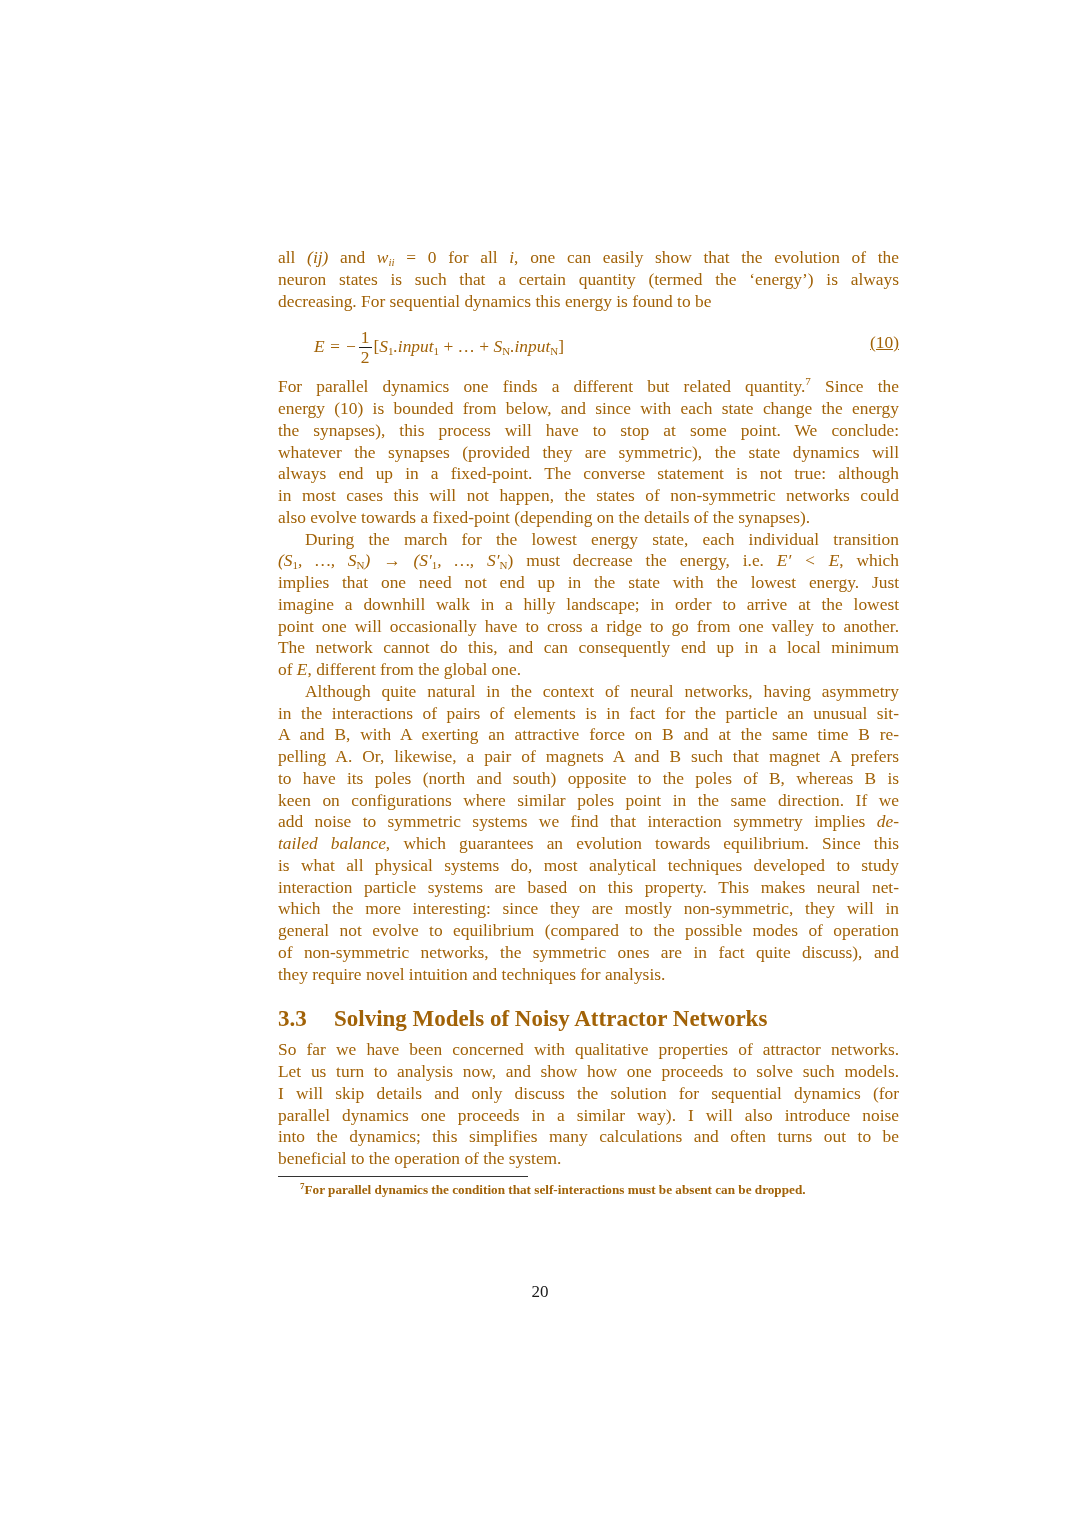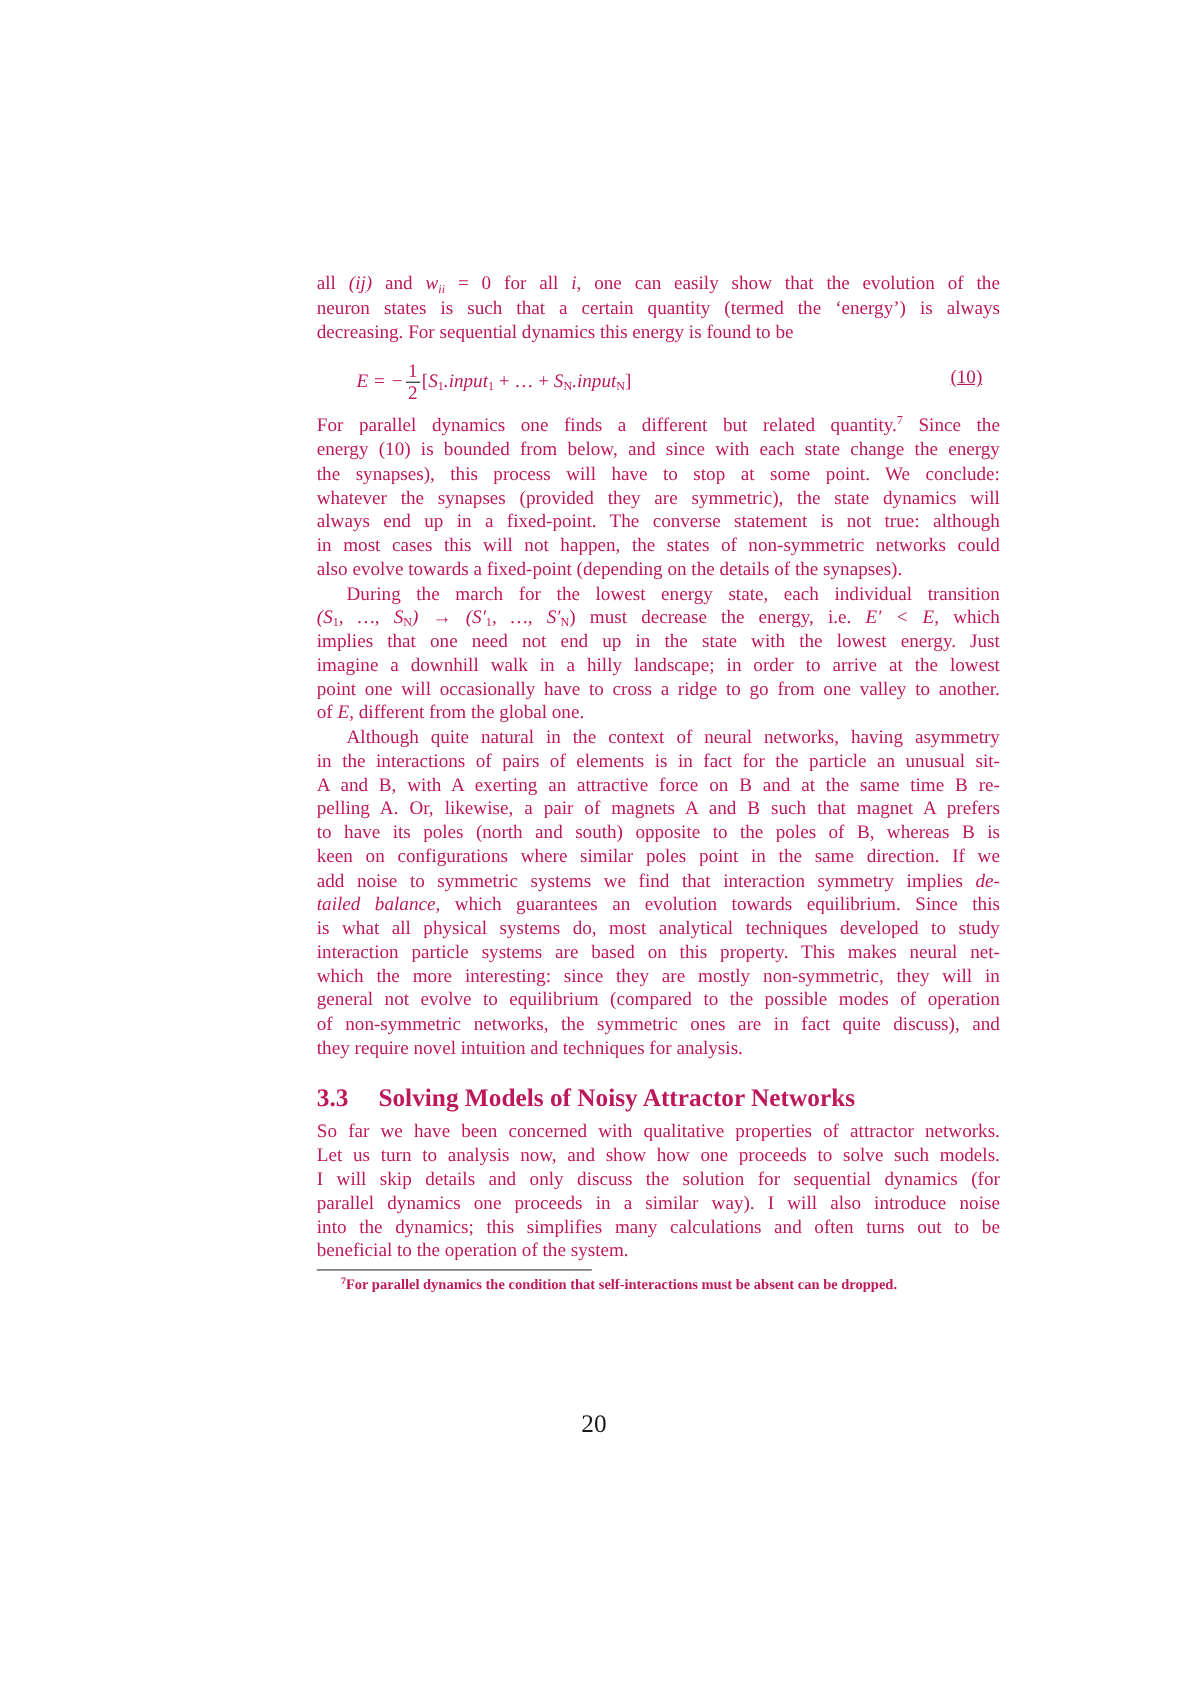--- a/index.html
+++ b/index.html
@@ -1,44 +1,44 @@
 <!DOCTYPE html>
 <html><head>
 <meta charset="utf-8">
 <style>
   html, body { margin: 0; padding: 0; background: #ffffff; }
   body { width: 1080px; height: 1528px; position: relative; overflow: hidden; }
   .page {
     position: absolute; left: 278px; top: 247px; width: 621px;
     font-family: "Liberation Serif", "DejaVu Serif", serif;
-    font-size: 17.4px; line-height: 21.75px; color: #be185d; margin-left: 10px;
+    font-size: 17.4px; line-height: 21.75px; color: #a16207;
   }
   .line { display: block; white-space: nowrap; text-align: justify; text-align-last: justify; height: 21.75px; }
   .line.last { text-align-last: left; }
   .indent { text-indent: 27px; }
   i, .math { font-style: italic; }
   .eq {
     position: relative; height: 50px; margin: 6px 0 8px 0;
   }
   .eq-body { position: absolute; left: 36px; top: 10px; white-space: nowrap; font-size: 17.4px; }
   .frac { display: inline-block; vertical-align: middle; text-align: center; line-height: 19px; margin: 0 2px; }
   .frac span { display: block; }
-  .eq-num { position: absolute; right: 16px; top: 14px; text-decoration: underline; }
+  .eq-num { position: absolute; right: 0; top: 14px; text-decoration: underline; }
   sub { font-size: 11px; vertical-align: -3px; line-height: 0; }
   sup { font-size: 11px; vertical-align: 7px; line-height: 0; }
   .section {
     margin-top: 20px; margin-bottom: 6px; font-weight: bold; font-size: 23px; line-height: 28px;
     white-space: nowrap;
   }
   .section .num { display: inline-block; width: 56px; }
   .footnote-rule { width: 250px; border-top: 1px solid #333; margin-top: 6px; height: 0; }
   .footnote { font-size: 13.2px; line-height: 18px; padding-left: 22px; margin-top: 4px; white-space: nowrap; font-weight: bold; }
   .footnote sup { font-size: 9px; vertical-align: 5px; }
   .page-number { position: absolute; left: 0; width: 1080px; top: 1282px; text-align: center;
-    font-family: "Liberation Serif", "DejaVu Serif", serif; font-size: 23px; color: #1a1a1a; }
+    font-family: "Liberation Serif", "DejaVu Serif", serif; font-size: 17px; color: #1a1a1a; }
 </style>
 </head>
 <body>
 
 <div class="page">
 
   <div>
     <span class="line">all <span class="math">(ij)</span> and <span class="math">w<sub>ii</sub></span> = 0 for all <span class="math">i</span>, one can easily show that the evolution of the</span>
     <span class="line">neuron states is such that a certain quantity (termed the ‘energy’) is always</span>
     <span class="line last">decreasing. For sequential dynamics this energy is found to be</span>
@@ -60,20 +60,21 @@
     <span class="line">in most cases this will not happen, the states of non-symmetric networks could</span>
     <span class="line last">also evolve towards a fixed-point (depending on the details of the synapses).</span>
   </div>
 
   <div>
     <span class="line indent">During the march for the lowest energy state, each individual transition</span>
     <span class="line"><span class="math">(S</span><sub>1</sub><span class="math">, …, S</span><sub>N</sub><span class="math">) → (S′</span><sub>1</sub><span class="math">, …, S′</span><sub>N</sub><span style="white-space:pre">) must decrease the energy, i.e. </span><span class="math">E′ &lt; E</span><span>, which</span></span>
     <span class="line">implies that one need not end up in the state with the lowest energy. Just</span>
     <span class="line">imagine a downhill walk in a hilly landscape; in order to arrive at the lowest</span>
     <span class="line">point one will occasionally have to cross a ridge to go from one valley to another.</span>
+    <span class="line">The network cannot do this, and can consequently end up in a local minimum</span>
     <span class="line last"><span style="white-space:pre">of </span><span class="math">E</span><span>, different from the global one.</span></span>
   </div>
 
   <div>
     <span class="line indent">Although quite natural in the context of neural networks, having asymmetry</span>
     <span class="line">in the interactions of pairs of elements is in fact for the particle an unusual sit-</span>
     <span class="line">A and B, with A exerting an attractive force on B and at the same time B re-</span>
     <span class="line">pelling A. Or, likewise, a pair of magnets A and B such that magnet A prefers</span>
     <span class="line">to have its poles (north and south) opposite to the poles of B, whereas B is</span>
     <span class="line">keen on configurations where similar poles point in the same direction. If we</span>

